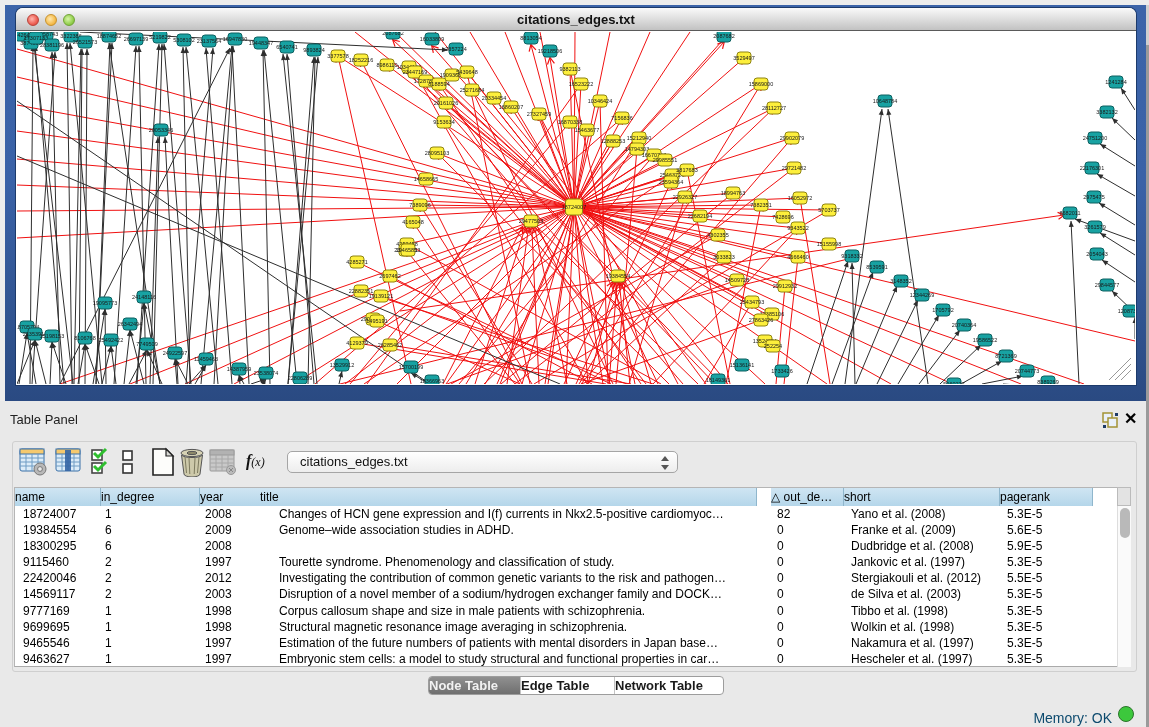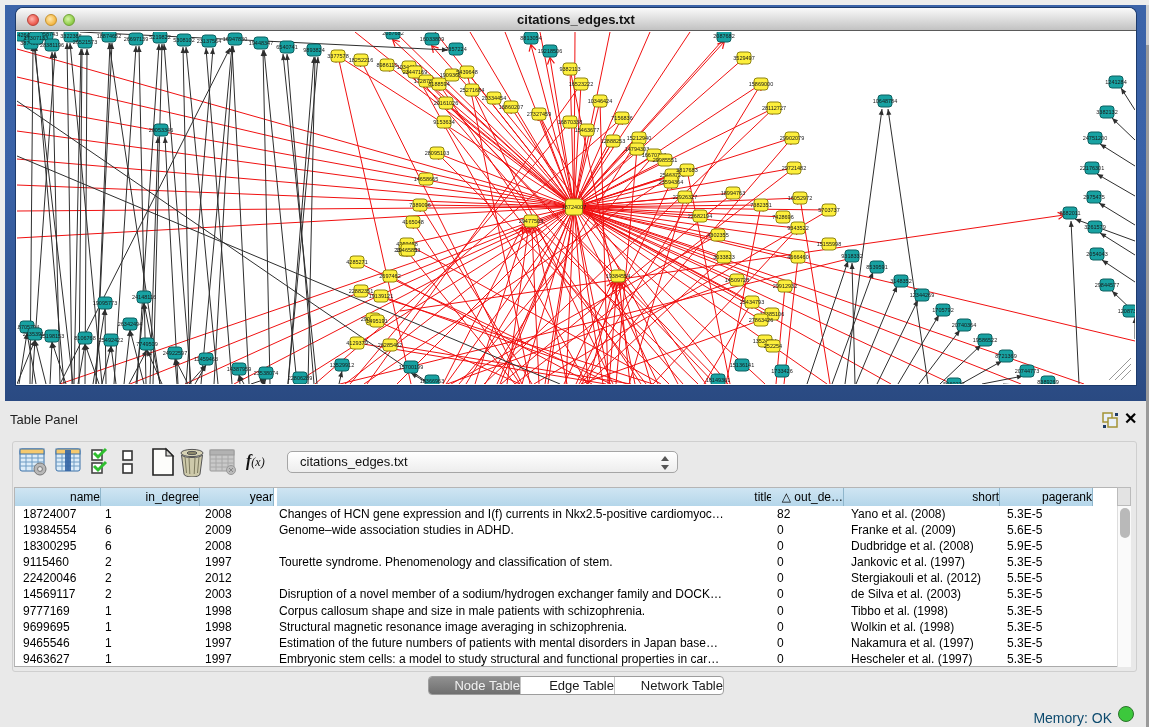--- a/index.html
+++ b/index.html
@@ -15,31 +15,31 @@
 line.b{stroke:#2e2e2e;stroke-width:1}
 rect.t{fill:#18a2a2;stroke:#0c6060;stroke-width:1}
 rect.y{fill:#fdef3c;stroke:#8f8410;stroke-width:1}
 text.nl{font-size:5.5px;fill:#1a1a1a;text-anchor:middle}
 #tp{position:absolute;left:0;top:401px;width:1146px;height:406px;background:#e9e9e9}
 #tplabel{position:absolute;left:10px;top:11px;font-size:13px;color:#222}
 #groupbox{position:absolute;left:12px;top:40px;width:1125px;height:231px;border:1px solid #cfcfcf;border-radius:3px}
 #combo{position:absolute;left:287px;top:50px;width:391px;height:22px;background:linear-gradient(#fff,#ededed);border:1px solid #a5a5a5;border-radius:5px;font-size:13px;color:#111;line-height:20px;padding-left:12px}
 #combo svg{position:absolute;right:7px;top:3px}
 #thead{position:absolute;left:14px;top:86px;width:1117px;height:19px;background:#fff;border-top:1px solid #b5b5b5;border-left:1px solid #b5b5b5;border-right:1px solid #b5b5b5}
-.hc{position:absolute;top:0;height:19px;background:linear-gradient(#cfe5f3,#b4d6ea);border-right:1px solid #8fb6cc;border-bottom:1px solid #8fb6cc;font-size:12px;color:#000;text-align:right;line-height:19px}
+.hc{position:absolute;top:0;height:19px;background:linear-gradient(#cfe5f3,#b4d6ea);border-right:1px solid #8fb6cc;border-bottom:1px solid #8fb6cc;font-size:12px;color:#000;text-align:left;line-height:19px}
 #tbody{position:absolute;left:14px;top:105px;width:1117px;height:161px;background:#fff;border-bottom:1px solid #aaa;border-left:1px solid #b5b5b5;border-right:1px solid #b5b5b5;overflow:hidden}
 .tr{height:16.1px;white-space:nowrap;font-size:12px;color:#000;position:relative}
 .tr div{position:absolute;top:1px}
 .c0{left:8px}.c1{left:90px}.c2{left:190px}.c3{left:264px}.c4{left:762px}
 .c5{left:836px}.c6{left:992px}
 #vscroll{position:absolute;left:1117px;top:105px;width:14px;height:161px;background:#fafafa;border-left:1px solid #ddd}
 #vthumb{position:absolute;left:1.5px;top:2px;width:10px;height:30px;background:#b9b9b9;border-radius:5px}
 #corner{position:absolute;left:1117px;top:86px;width:14px;height:19px;background:#e3e3e3;border:1px solid #bbb}
 #tabs{position:absolute;left:428px;top:275px;height:19px;border:1px solid #9d9d9d;border-radius:4px;overflow:hidden;background:#fff;display:flex}
-#tabs div{font-size:13px;font-weight:normal;line-height:17px;text-align:right}
+#tabs div{font-size:13px;font-weight:bold;line-height:17px;text-align:left}
 #tabs .sel{background:linear-gradient(#909090,#6f6f6f);color:#f2f2f2;width:91px}
 #tabs .ns{color:#1a1a1a;border-left:1px solid #c3c3c3}
 #mem{position:absolute;right:34px;top:309px;font-size:14px;color:#0c4a6e}
 #memdot{position:absolute;right:12px;top:305px;width:16px;height:16px;border-radius:50%;background:#3cc83c;border:1.5px solid #2b732b}
 #float{position:absolute;left:1101px;top:10px}
 #closex{position:absolute;left:1124px;top:8px;font-size:16px;font-weight:bold;color:#000}
 </style></head><body>
 <div id="mdi"></div>
 <div id="frame">
   <div id="tbar">
@@ -929,21 +929,21 @@
     </svg>
   <div style="position:absolute;left:246px;top:51px;font-size:16px;color:#111"><i style="font-family:'Liberation Serif',serif;font-weight:bold">f</i><i style="font-family:'Liberation Serif',serif;font-size:12px">(x)</i></div>
   <div id="combo">citations_edges.txt<svg width="10" height="16">
         <path d="M5 1 L9 6 L1 6 z" fill="#555"></path>
         <path d="M5 15 L9 10 L1 10 z" fill="#555"></path>
       </svg></div>
   <div id="thead">
     <div class="hc" style="left:0;width:86px">name</div>
     <div class="hc" style="left:86px;width:99px">in_degree</div>
     <div class="hc" style="left:185px;width:74px">year</div>
-    <div class="hc" style="left:262px;width:497px">title</div>
+    <div class="hc" style="left:245px;width:497px">title</div>
     <div class="hc" style="left:756px;width:73px">△ out_de…</div>
     <div class="hc" style="left:829px;width:156px">short</div>
     <div class="hc" style="left:985px;width:93px">pagerank</div>
   </div>
   <div id="tbody">
 <div class="tr">
         <div class="c0">18724007</div>
         <div class="c1">1</div>
         <div class="c2">2008</div>
         <div class="c3">Changes of HCN gene expression and I(f) currents in Nkx2.5-positive cardiomyoc…</div>
@@ -965,29 +965,30 @@
         <div class="c1">6</div>
         <div class="c2">2008</div>
         <div class="c4">0</div>
         <div class="c5">Dudbridge et al. (2008)</div>
         <div class="c6">5.9E-5</div>
       </div>
       <div class="tr">
         <div class="c0">9115460</div>
         <div class="c1">2</div>
         <div class="c2">1997</div>
-        <div class="c3">Tourette syndrome. Phenomenology and classification of stem.</div>
+        <div class="c3">Tourette syndrome. Phenomenology and classification of study.</div>
         <div class="c4">0</div>
         <div class="c5">Jankovic et al. (1997)</div>
         <div class="c6">5.3E-5</div>
       </div>
       <div class="tr">
         <div class="c0">22420046</div>
         <div class="c1">2</div>
         <div class="c2">2012</div>
+        <div class="c3">Investigating the contribution of common genetic variants to the risk and pathogen…</div>
         <div class="c4">0</div>
         <div class="c5">Stergiakouli et al. (2012)</div>
         <div class="c6">5.5E-5</div>
       </div>
       <div class="tr">
         <div class="c0">14569117</div>
         <div class="c1">2</div>
         <div class="c2">2003</div>
         <div class="c3">Disruption of a novel member of a sodium/hydrogen exchanger family and DOCK…</div>
         <div class="c4">0</div>

